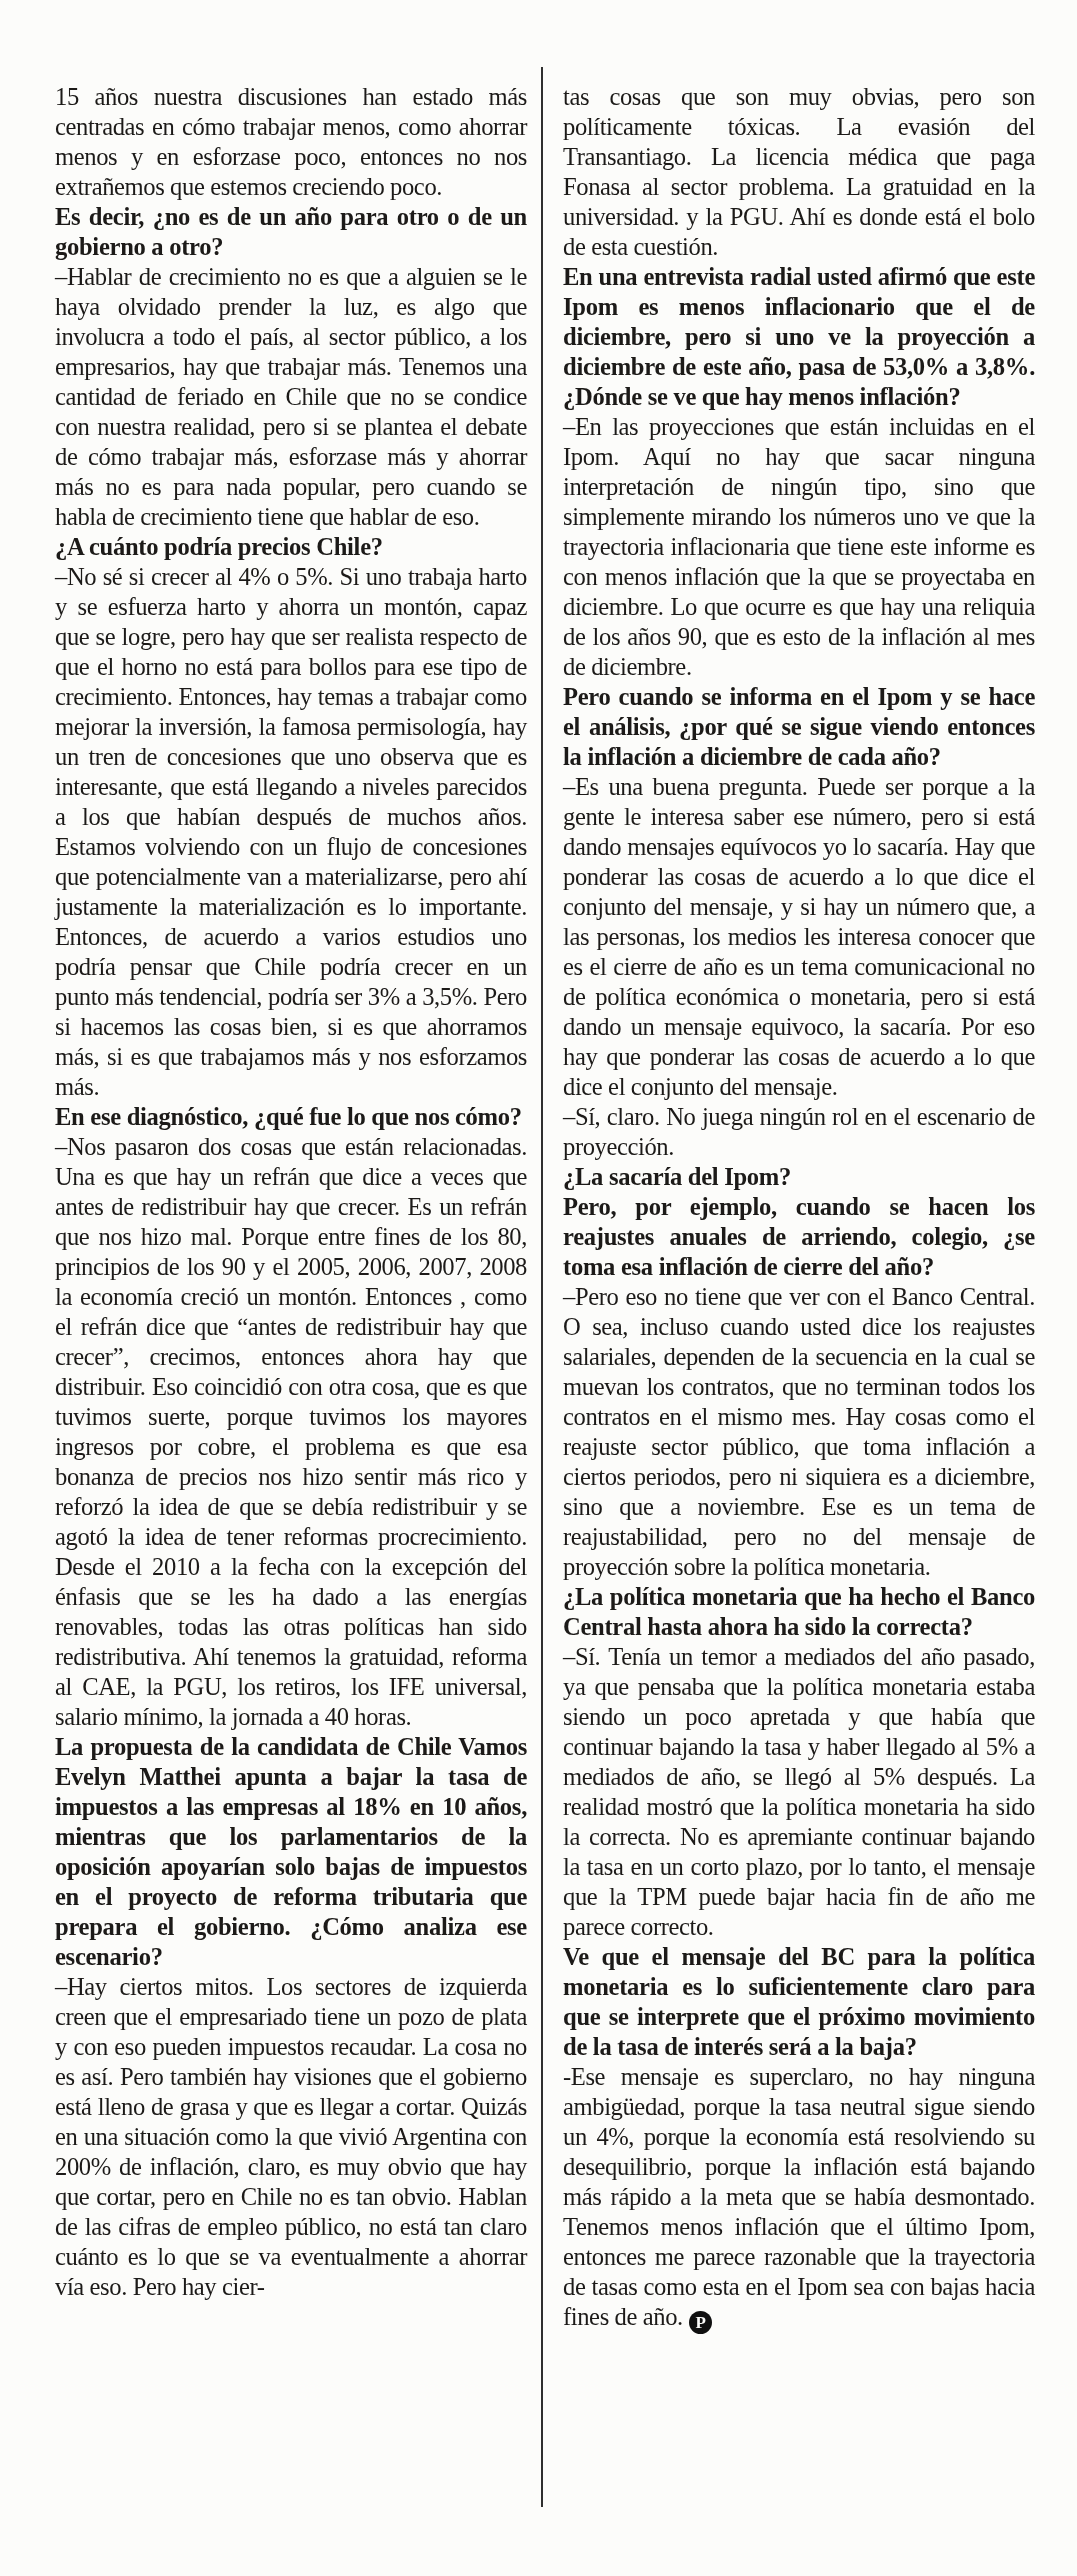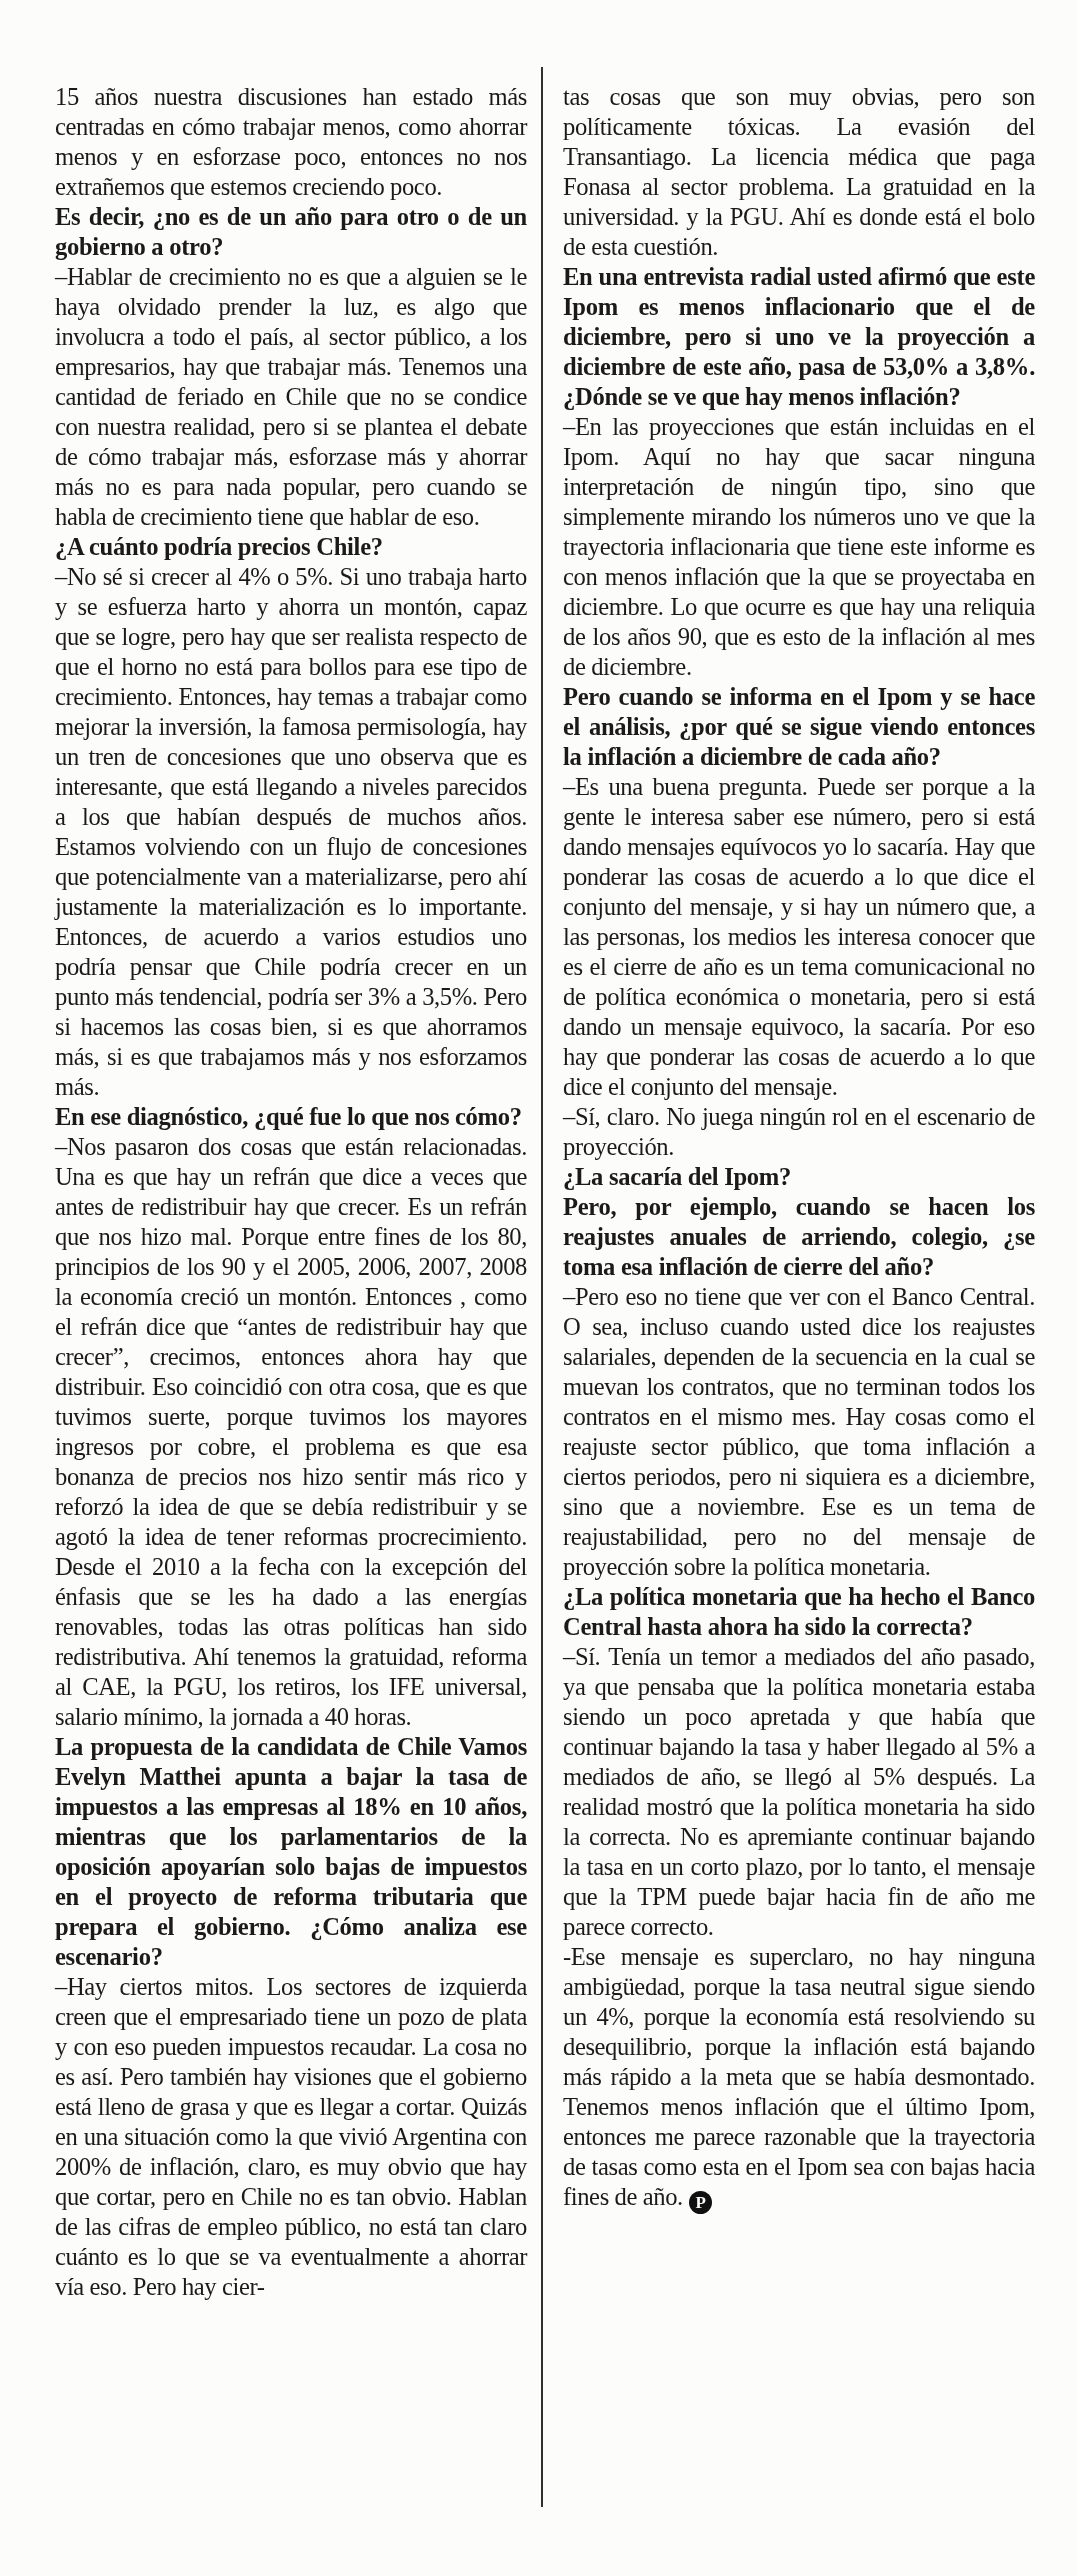--- a/index.html
+++ b/index.html
@@ -79,16 +79,17 @@
       <p class="block q">En una entrevista radial usted afirmó que este Ipom es menos inflacionario que el de diciembre, pero si uno ve la proyección a diciembre de este año, pasa de 53,0% a 3,8%. ¿Dónde se ve que hay menos inflación?</p>
       <p class="block">–En las proyecciones que están incluidas en el Ipom. Aquí no hay que sacar ninguna interpretación de ningún tipo, sino que simplemente mirando los números uno ve que la trayectoria inflacionaria que tiene este informe es con menos inflación que la que se proyectaba en diciembre.  Lo que ocurre es que hay una reliquia de los años 90, que es esto de la inflación al mes de diciembre.</p>
       <p class="block q">Pero cuando se informa en el Ipom y se hace el análisis, ¿por qué se sigue viendo entonces la inflación a diciembre de cada año?</p>
       <p class="block">–Es una buena pregunta. Puede ser porque a la gente le interesa saber ese número, pero si está dando mensajes equívocos yo lo sacaría. Hay que ponderar las cosas de acuerdo a lo que dice el conjunto del mensaje, y si hay un número que, a las personas, los medios les interesa conocer que es el cierre de año es un tema comunicacional no de política económica o monetaria, pero si está dando un mensaje equivoco, la sacaría. Por eso hay que ponderar las cosas de acuerdo a lo que dice el conjunto del mensaje.</p>
       <p class="block">–Sí, claro. No juega ningún rol en el escenario de proyección.</p>
       <p class="block q">¿La sacaría del Ipom?</p>
       <p class="block q">Pero, por ejemplo, cuando se hacen los reajustes anuales de arriendo, colegio, ¿se toma esa inflación de cierre del año?</p>
       <p class="block">–Pero eso no tiene que ver con el Banco Central. O sea, incluso cuando usted dice los reajustes salariales, dependen de la secuencia en la cual se muevan los contratos, que no terminan todos los contratos en el mismo mes. Hay cosas como el reajuste sector público, que toma inflación a ciertos periodos, pero ni siquiera es a diciembre, sino que a noviembre. Ese es un tema de reajustabilidad, pero no del mensaje de proyección sobre la política monetaria.</p>
       <p class="block q">¿La política monetaria que ha hecho el Banco Central hasta ahora ha sido la correcta?</p>
       <p class="block">–Sí. Tenía un temor a mediados del año pasado, ya que pensaba que la política monetaria estaba siendo un poco apretada y que había que continuar bajando la tasa y haber llegado al 5% a mediados de año, se llegó al 5% después. La realidad mostró que la política monetaria ha sido la correcta. No es apremiante continuar bajando la tasa en un corto plazo, por lo tanto, el mensaje que la TPM puede bajar hacia fin de año me parece correcto.</p>
+      <p class="block q">Ve que el mensaje del BC para la política monetaria es lo suficientemente claro para que se interprete que el próximo movimiento de la tasa de interés será a la baja?</p>
       <p class="block">-Ese mensaje es superclaro, no hay ninguna ambigüedad, porque la tasa neutral sigue siendo un 4%, porque la economía está resolviendo su desequilibrio, porque la inflación está bajando más rápido a la meta que se había desmontado. Tenemos menos inflación que el último Ipom, entonces me parece razonable que la trayectoria de tasas como esta en el Ipom sea con bajas hacia fines de año.<span class="endmark">P</span></p>
     </div>
 </div>
 
 
 </body></html>

